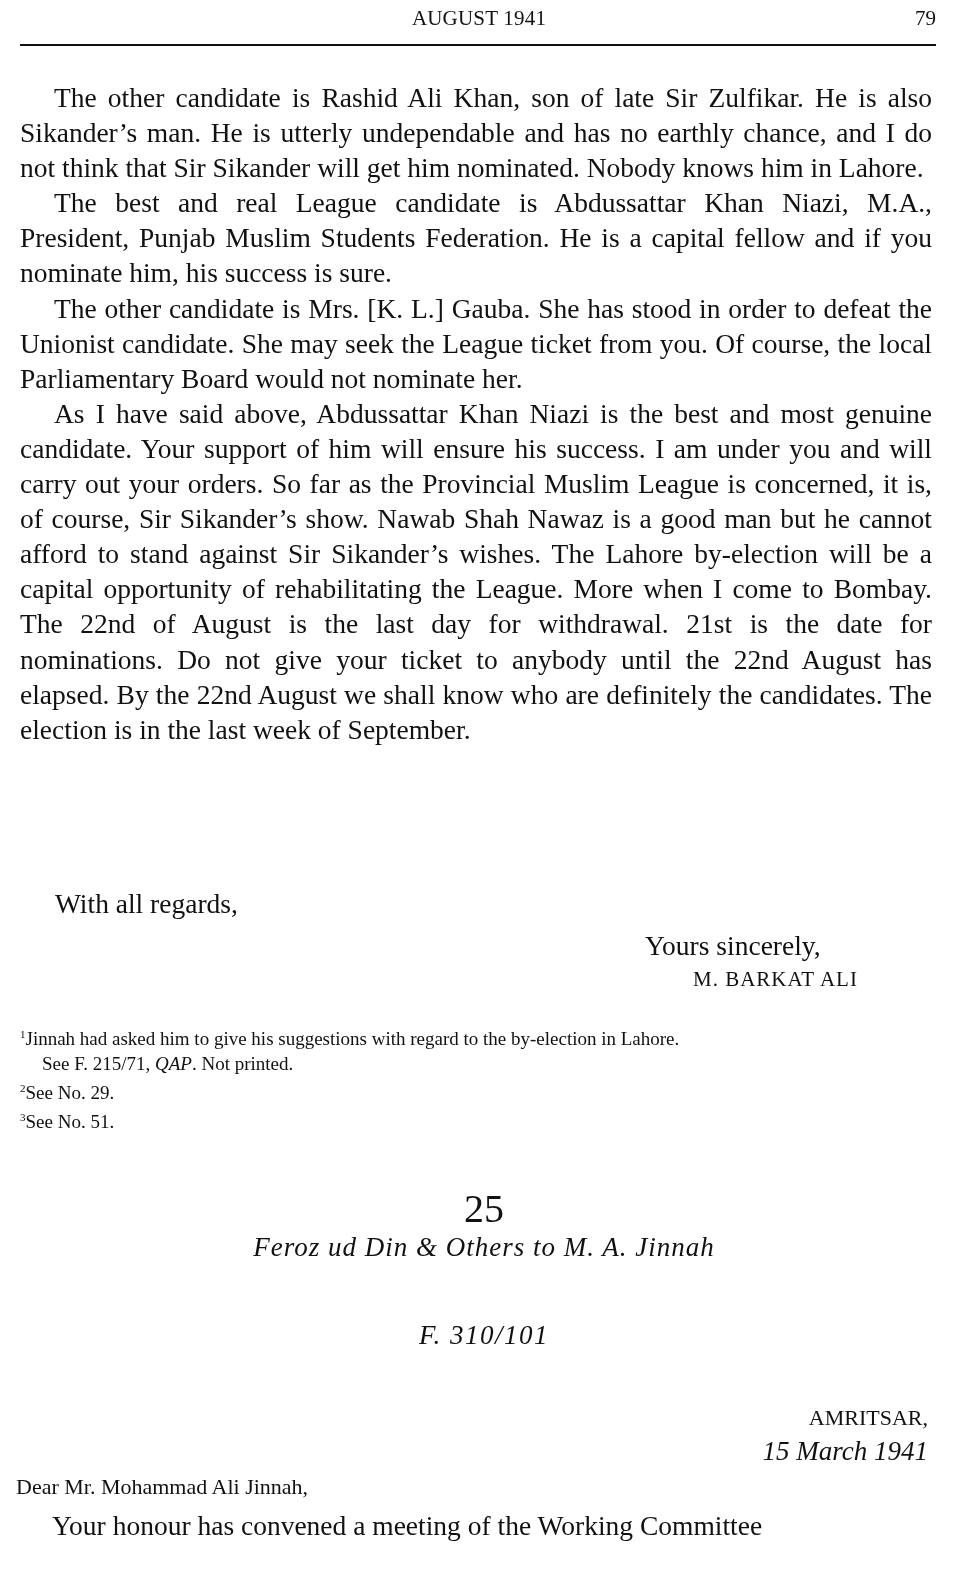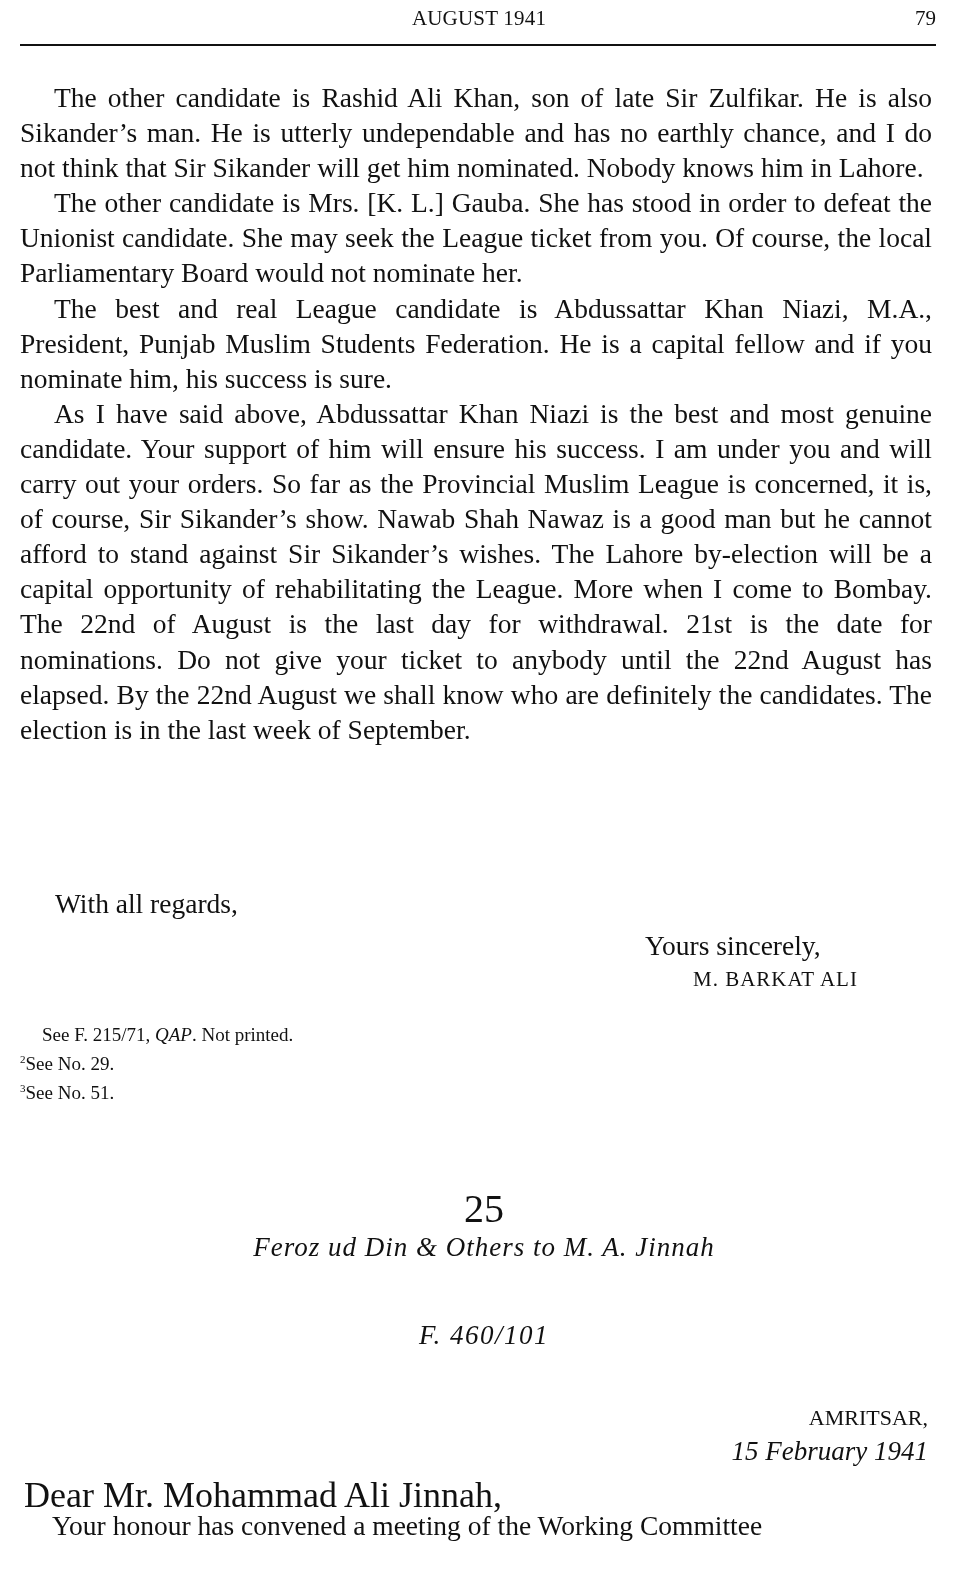--- a/index.html
+++ b/index.html
@@ -55,51 +55,52 @@
     position: absolute; left: 0; right: 0; top: 1320px; text-align: center;
     font-size: 27px; font-style: italic; letter-spacing: 1.5px;
   }
   .place {
     position: absolute; right: 40px; top: 1405px; font-size: 22px;
   }
   .date {
     position: absolute; right: 40px; top: 1436px; font-size: 27px; font-style: italic;
   }
   .salutation {
-    position: absolute; left: 16px; top: 1474px; font-size: 36px; margin-left: 8px;
+    position: absolute; left: 16px; top: 1474px; font-size: 22px;
   }
   .letter-open {
     position: absolute; left: 52px; top: 1510px; font-size: 27.5px;
   }
 </style>
 </head>
 <body>
 
 <div class="header">
   <div class="running-title">AUGUST 1941</div>
   <div class="page-number">79</div>
 </div>
 <div class="rule"></div>
 
 <div class="body-text">
   <p style="text-indent:34px">The other candidate is Rashid Ali Khan, son of late Sir Zulfikar. He is also Sikander’s man. He is utterly undependable and has no earthly chance, and I do not think that Sir Sikander will get him nominated. Nobody knows him in Lahore.</p>
+  <p>The best and real League candidate is Abdussattar Khan Niazi, M.A., President, Punjab Muslim Students Federation. He is a capital fellow and if you nominate him, his success is sure.</p>
   <p>The other candidate is Mrs. [K. L.] Gauba. She has stood in order to defeat the Unionist candidate. She may seek the League ticket from you. Of course, the local Parliamentary Board would not nominate her.</p>
-  <p>The best and real League candidate is Abdussattar Khan Niazi, M.A., President, Punjab Muslim Students Federation. He is a capital fellow and if you nominate him, his success is sure.</p>
   <p>As I have said above, Abdussattar Khan Niazi is the best and most genuine candidate. Your support of him will ensure his success. I am under you and will carry out your orders. So far as the Provincial Muslim League is concerned, it is, of course, Sir Sikander’s show. Nawab Shah Nawaz is a good man but he cannot afford to stand against Sir Sikander’s wishes. The Lahore by-election will be a capital opportunity of rehabilitating the League. More when I come to Bombay. The 22nd of August is the last day for withdrawal. 21st is the date for nominations. Do not give your ticket to anybody until the 22nd August has elapsed. By the 22nd August we shall know who are definitely the candidates. The election is in the last week of September.</p>
 </div>
 
 <div class="closing">With all regards,</div>
 <div class="signoff">Yours sincerely,</div>
 <div class="signature">M. BARKAT ALI</div>
 
 <div class="footnotes">
+  <div><sup>1</sup><span>Jinnah had asked him to give his suggestions with regard to the by-election in Lahore.</span></div>
   <div class="cont"><span>See F. 215/71, </span><i>QAP</i><span>. Not printed.</span></div>
   <div><sup>2</sup><span>See No. 29.</span></div>
   <div><sup>3</sup><span>See No. 51.</span></div>
 </div>
 
 <div class="doc-number">25</div>
 <div class="doc-title">Feroz ud Din &amp; Others to M. A. Jinnah</div>
-<div class="doc-ref">F. 460/101</div>
+<div class="doc-ref">F. 310/101</div>
 <div class="place">AMRITSAR,</div>
-<div class="date">15 February 1941</div>
+<div class="date">15 March 1941</div>
 <div class="salutation">Dear Mr. Mohammad Ali Jinnah,</div>
 <div class="letter-open">Your honour has convened a meeting of the Working Committee</div>
 
 </body></html>

